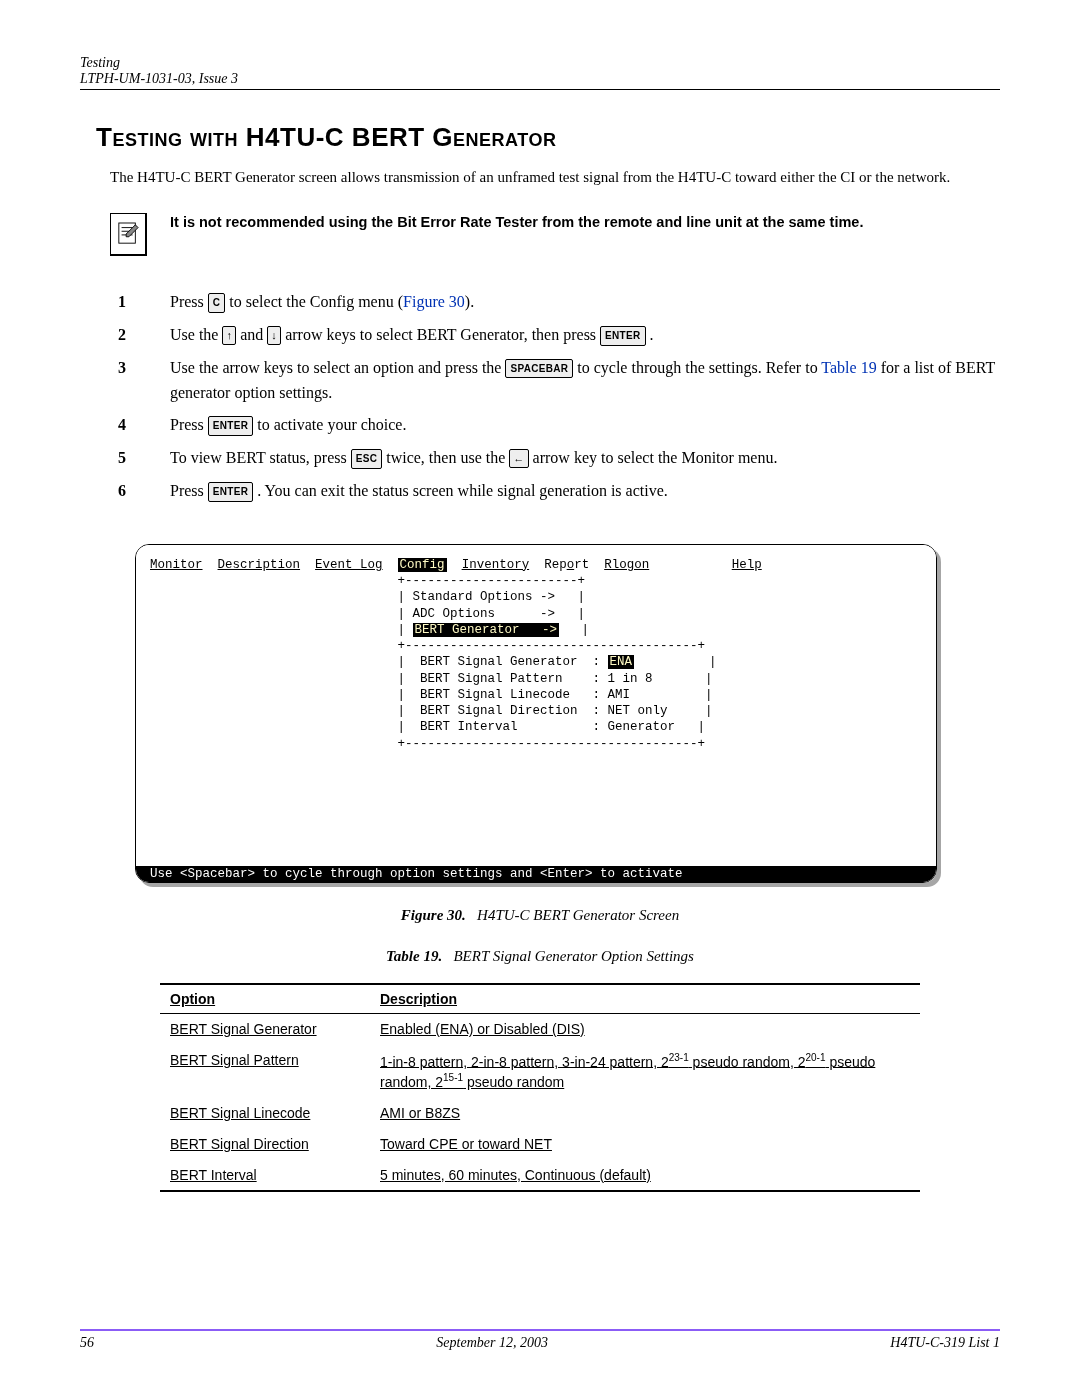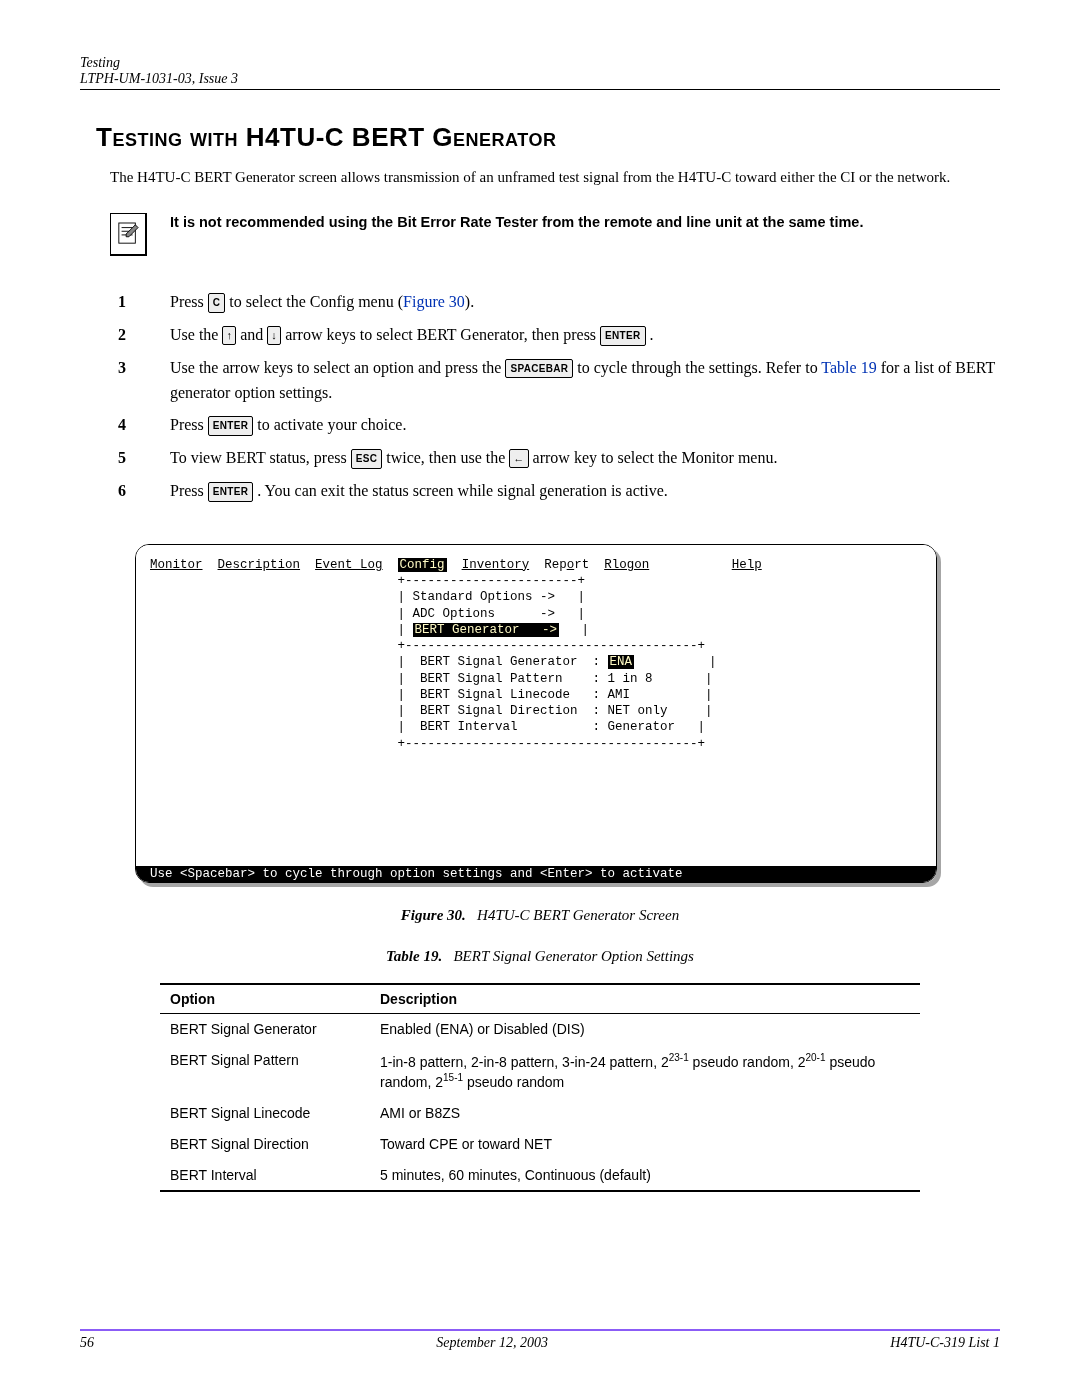--- a/index.html
+++ b/index.html
@@ -120,20 +120,21 @@
     margin: 24px 0 18px 0;
   }
   .fig-caption b, .table-caption b { font-style: italic; font-weight: bold; }
 
   table.data-table {
     width: 760px;
     margin: 6px auto 0 auto;
     border-collapse: collapse;
     font-family: Arial, Helvetica, sans-serif;
     font-size: 14px;
+    text-decoration: underline;
   }
   table.data-table thead tr {
     border-top: 2.5px solid #000;
     border-bottom: 1.5px solid #000;
   }
   table.data-table th {
     text-align: left;
     font-weight: bold;
     padding: 6px 10px;
   }

